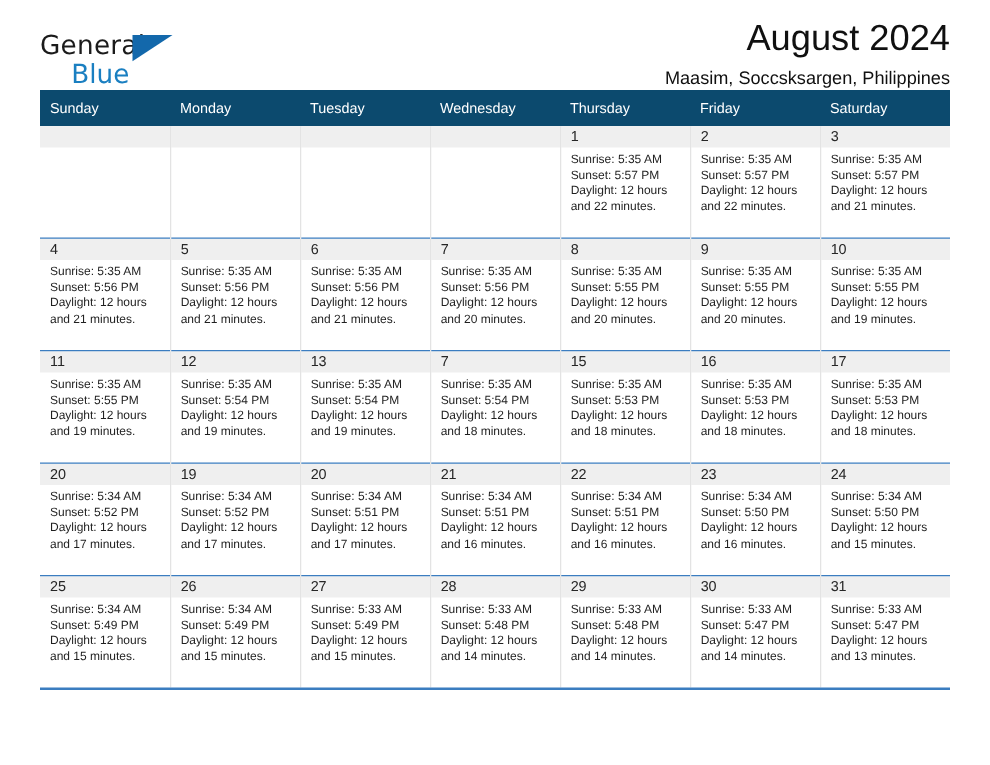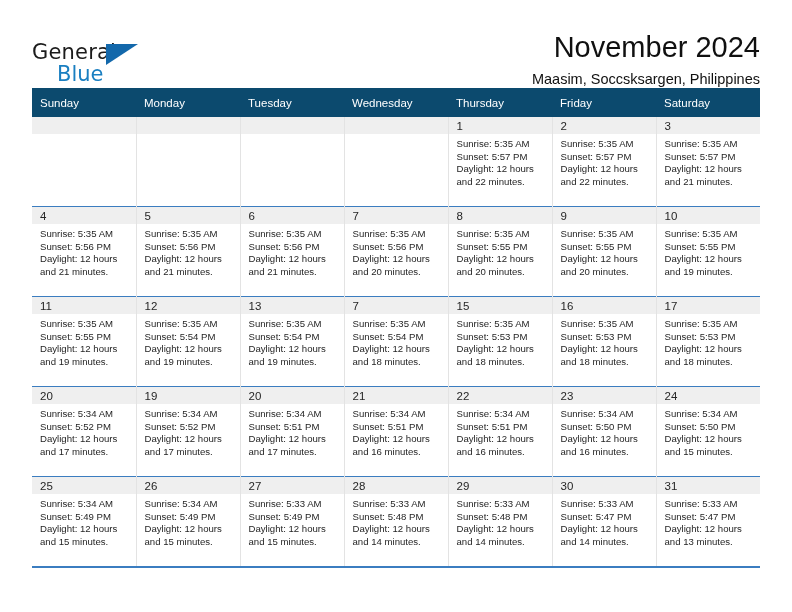--- a/index.html
+++ b/index.html
@@ -12,21 +12,21 @@
     background: #ffffff;
     font-family: "Liberation Sans", sans-serif;
     color: #1a1a1a;
     overflow: hidden;
   }
   .page {
     position: relative;
     width: 792px;
     height: 612px;
     box-sizing: border-box;
-    padding: 16px 32px;
+    padding: 0 32px;
   }
 
   
   .header {
     position: relative;
     height: 72px;
     display: flex;
     align-items: flex-start;
     justify-content: space-between;
   }
@@ -140,21 +140,21 @@
 
 <div class="page">
 
   <div class="header">
     <div class="brand">
       <span class="brand-general">General</span>
       <span class="brand-triangle"></span>
       <span class="brand-blue">Blue</span>
     </div>
     <div class="title-block">
-      <div class="cal-title">November 2024</div>
+      <div class="cal-title">August 2024</div>
       <div class="cal-subtitle">Maasim, Soccsksargen, Philippines</div>
     </div>
   </div>
 
   <table class="calendar">
     <thead>
       <tr>
         <th>Sunday</th>
         <th>Monday</th>
         <th>Tuesday</th>

